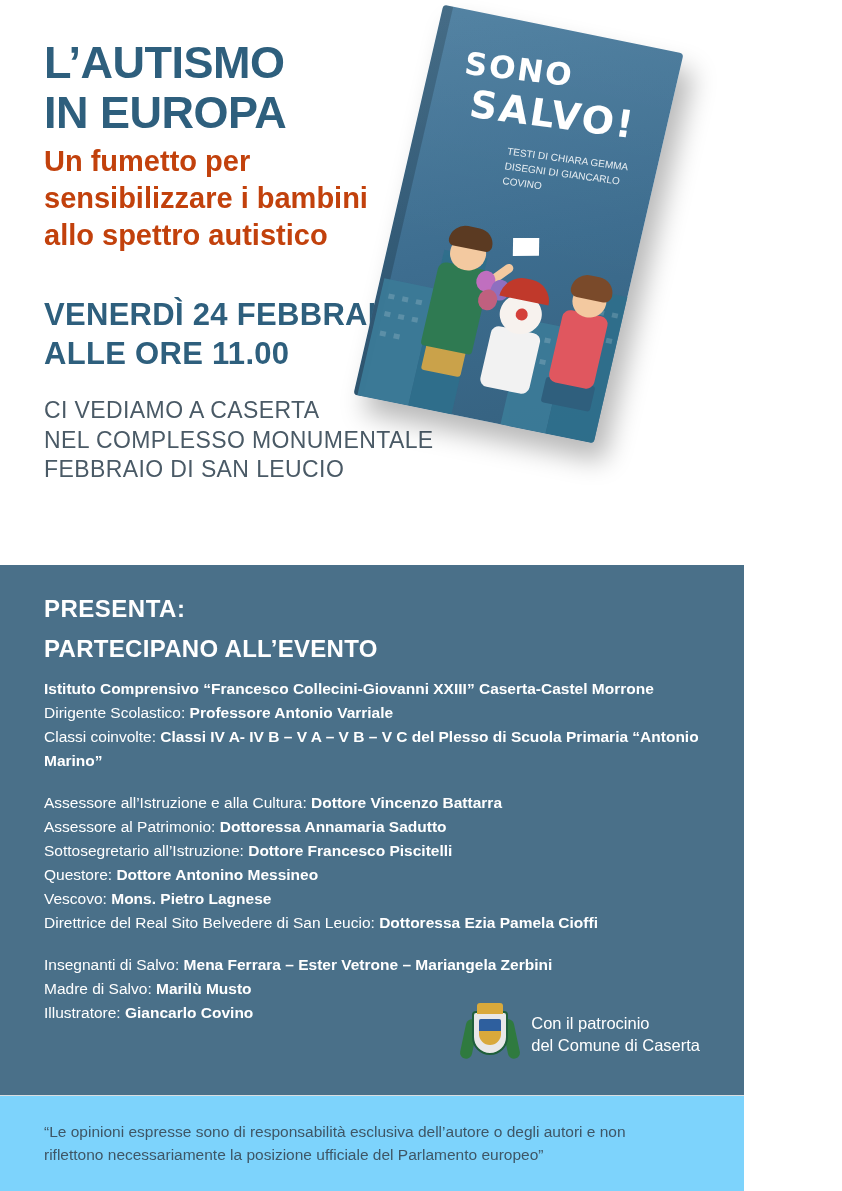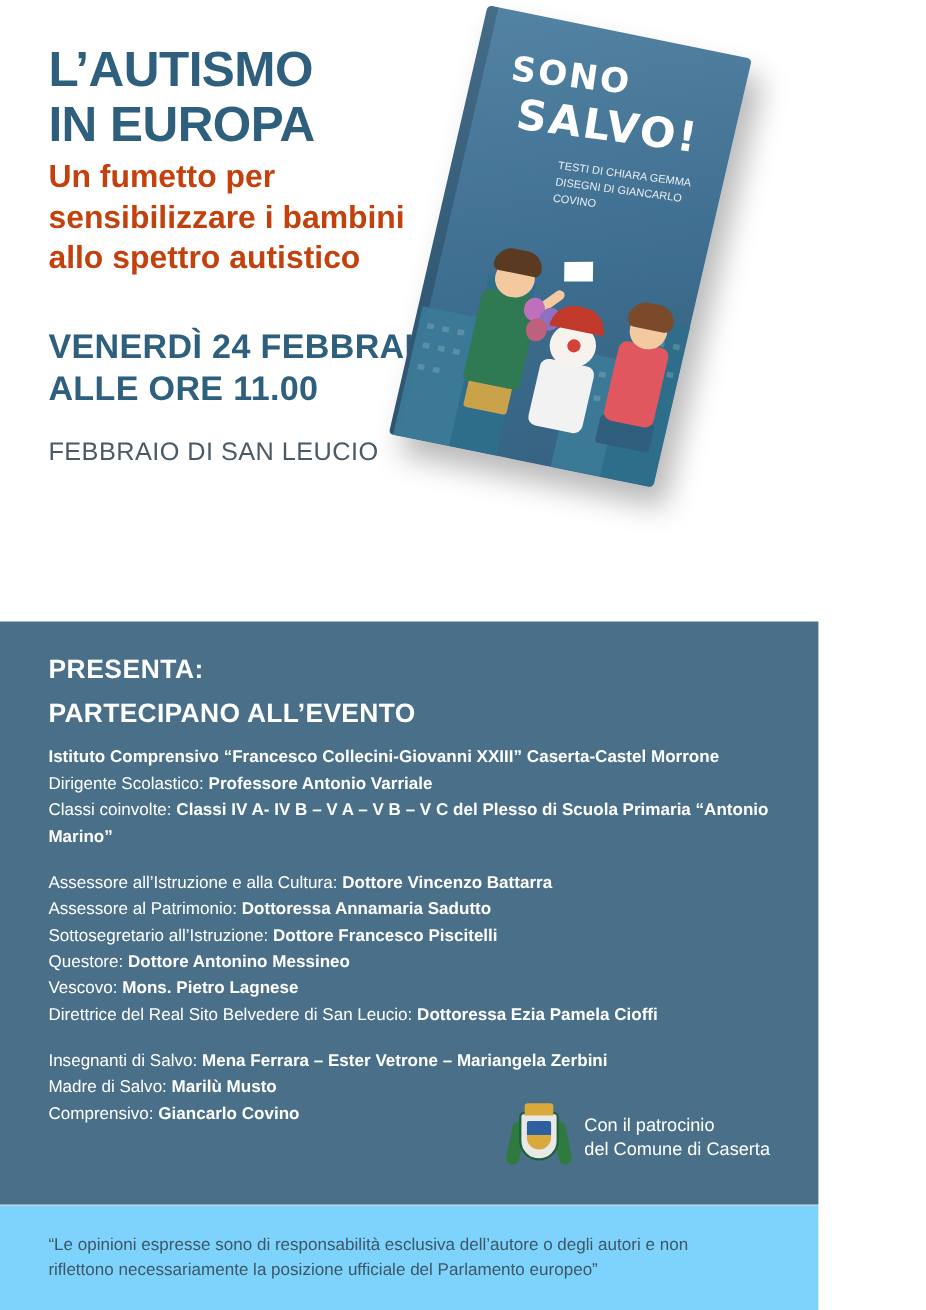--- a/index.html
+++ b/index.html
@@ -239,20 +239,22 @@
       <div>sensibilizzare i bambini</div>
       <div>allo spettro autistico</div>
     </div>
 
     <div class="datebox">
       <div>VENERDÌ 24 FEBBRAIO</div>
       <div>ALLE ORE 11.00</div>
     </div>
 
     <div class="place">
+      <div>CI VEDIAMO A CASERTA</div>
+      <div>NEL COMPLESSO MONUMENTALE</div>
       <div>FEBBRAIO DI SAN LEUCIO</div>
     </div>
 
 
     <div class="book-wrap">
       <div class="book">
         <div class="spine"></div>
         <div class="sky-grad"></div>
 
         <div class="bldg b1">
@@ -369,21 +371,21 @@
     </div>
 
     <div class="group">
       <div class="line">
         <span>Insegnanti di Salvo: </span><b>Mena Ferrara – Ester Vetrone – Mariangela Zerbini</b>
       </div>
       <div class="line">
         <span>Madre di Salvo: </span><b>Marilù Musto</b>
       </div>
       <div class="line">
-        <span>Comprensivo: </span><b>Giancarlo Covino</b>
+        <span>Illustratore: </span><b>Giancarlo Covino</b>
       </div>
     </div>
 
     <div class="patroc">
       <div class="crest">
         <div class="leafL"></div>
         <div class="leafR"></div>
         <div class="shield">
             <div class="shield-inner"></div>
           </div>

